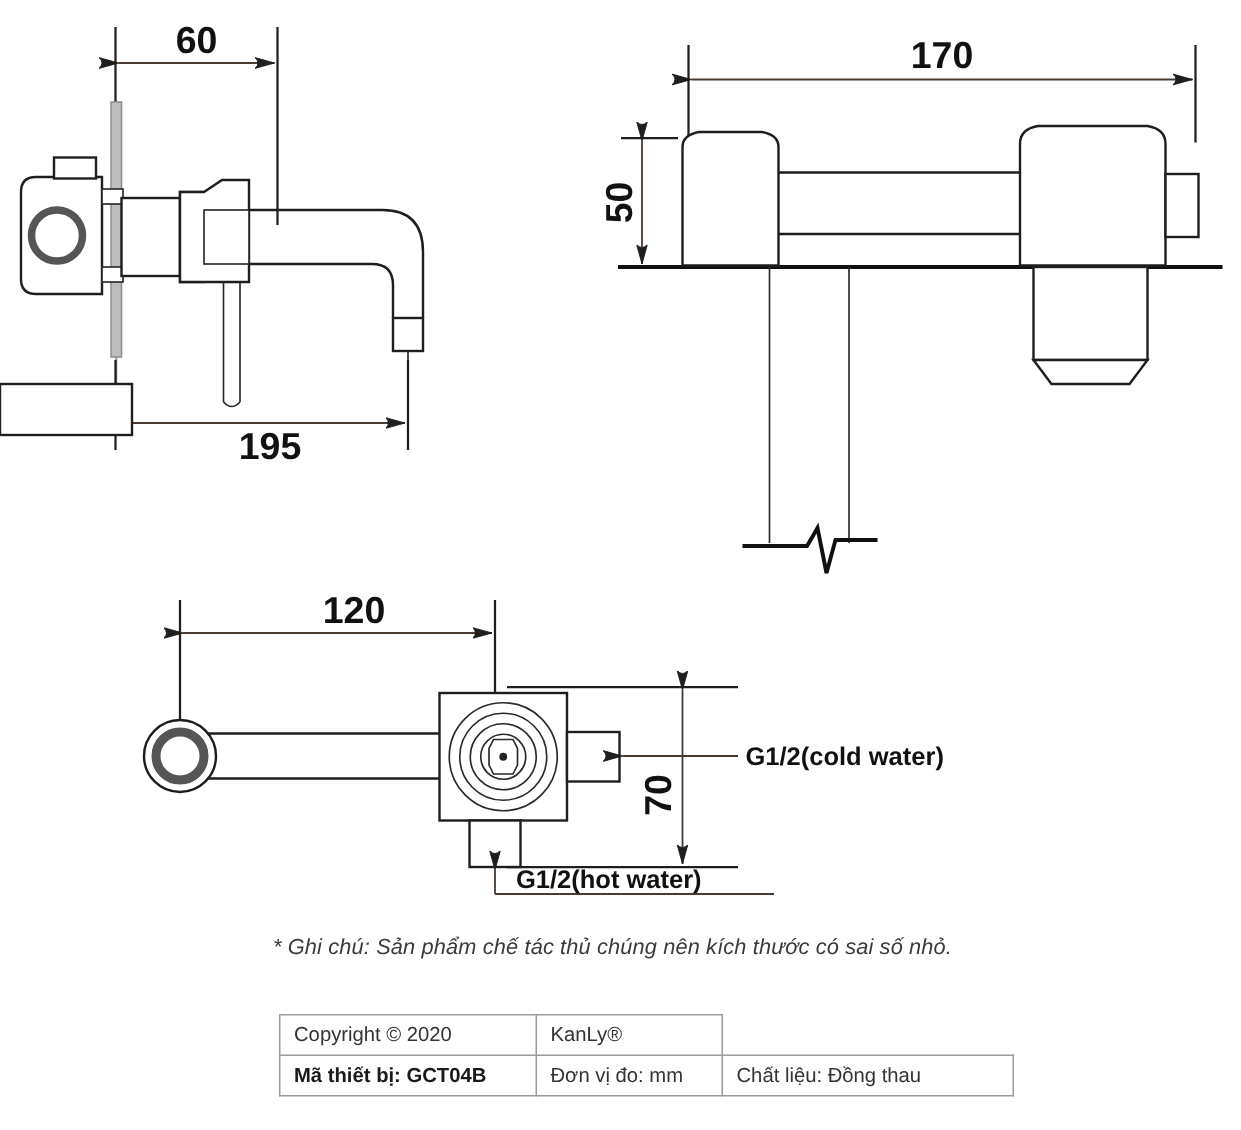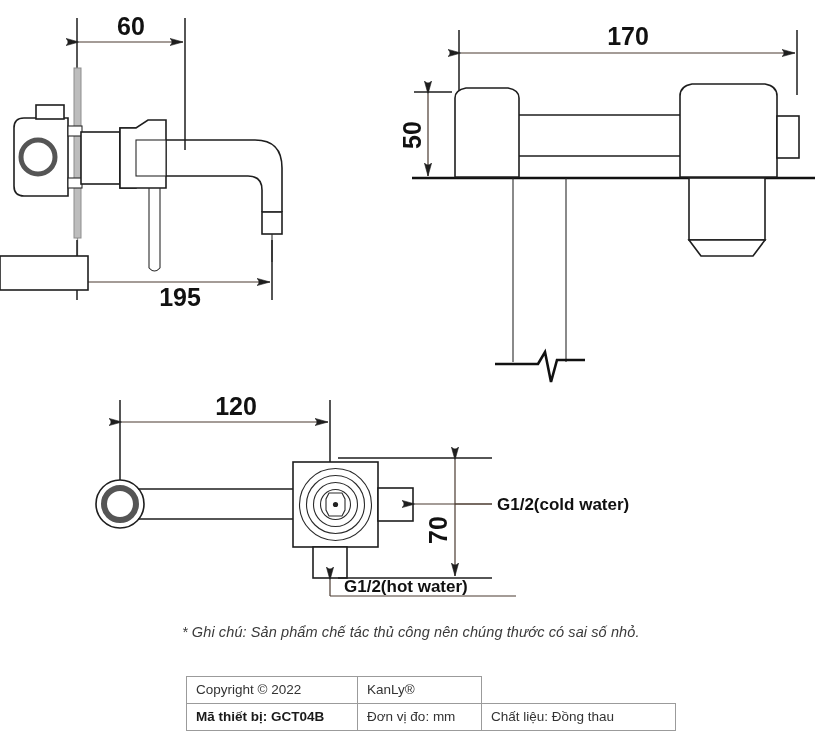--- a/index.html
+++ b/index.html
@@ -245,27 +245,27 @@
       <g>
         <line x1="330" y1="580" x2="330" y2="596" class="ln-dim" marker-start="url(#ar-l)"></line>
         <line x1="330" y1="596" x2="516" y2="596" class="ln-dim"></line>
         <text class="call" x="344" y="592">G1/2(hot water)</text>
       </g>
     </g>
 
   </svg>
 
   <div class="note-block">
-    <div>* Ghi chú: Sản phẩm chế tác thủ công nên chúng thước có sai số nhỏ.</div>
+    <div>* Ghi chú: Sản phẩm chế tác thủ chúng nên kích thước có sai số nhỏ.</div>
   </div>
 
   <table class="spec-table">
     <tbody>
       <tr>
-        <td class="w1">Copyright © 2022</td>
+        <td class="w1">Copyright © 2020</td>
         <td class="w2">KanLy®</td>
         <td class="w3 nb"></td>
       </tr>
       <tr>
         <td class="w1 bold">Mã thiết bị: GCT04B</td>
         <td class="w2">Đơn vị đo: mm</td>
         <td class="w3">Chất liệu: Đồng thau</td>
       </tr>
     </tbody>
   </table>

